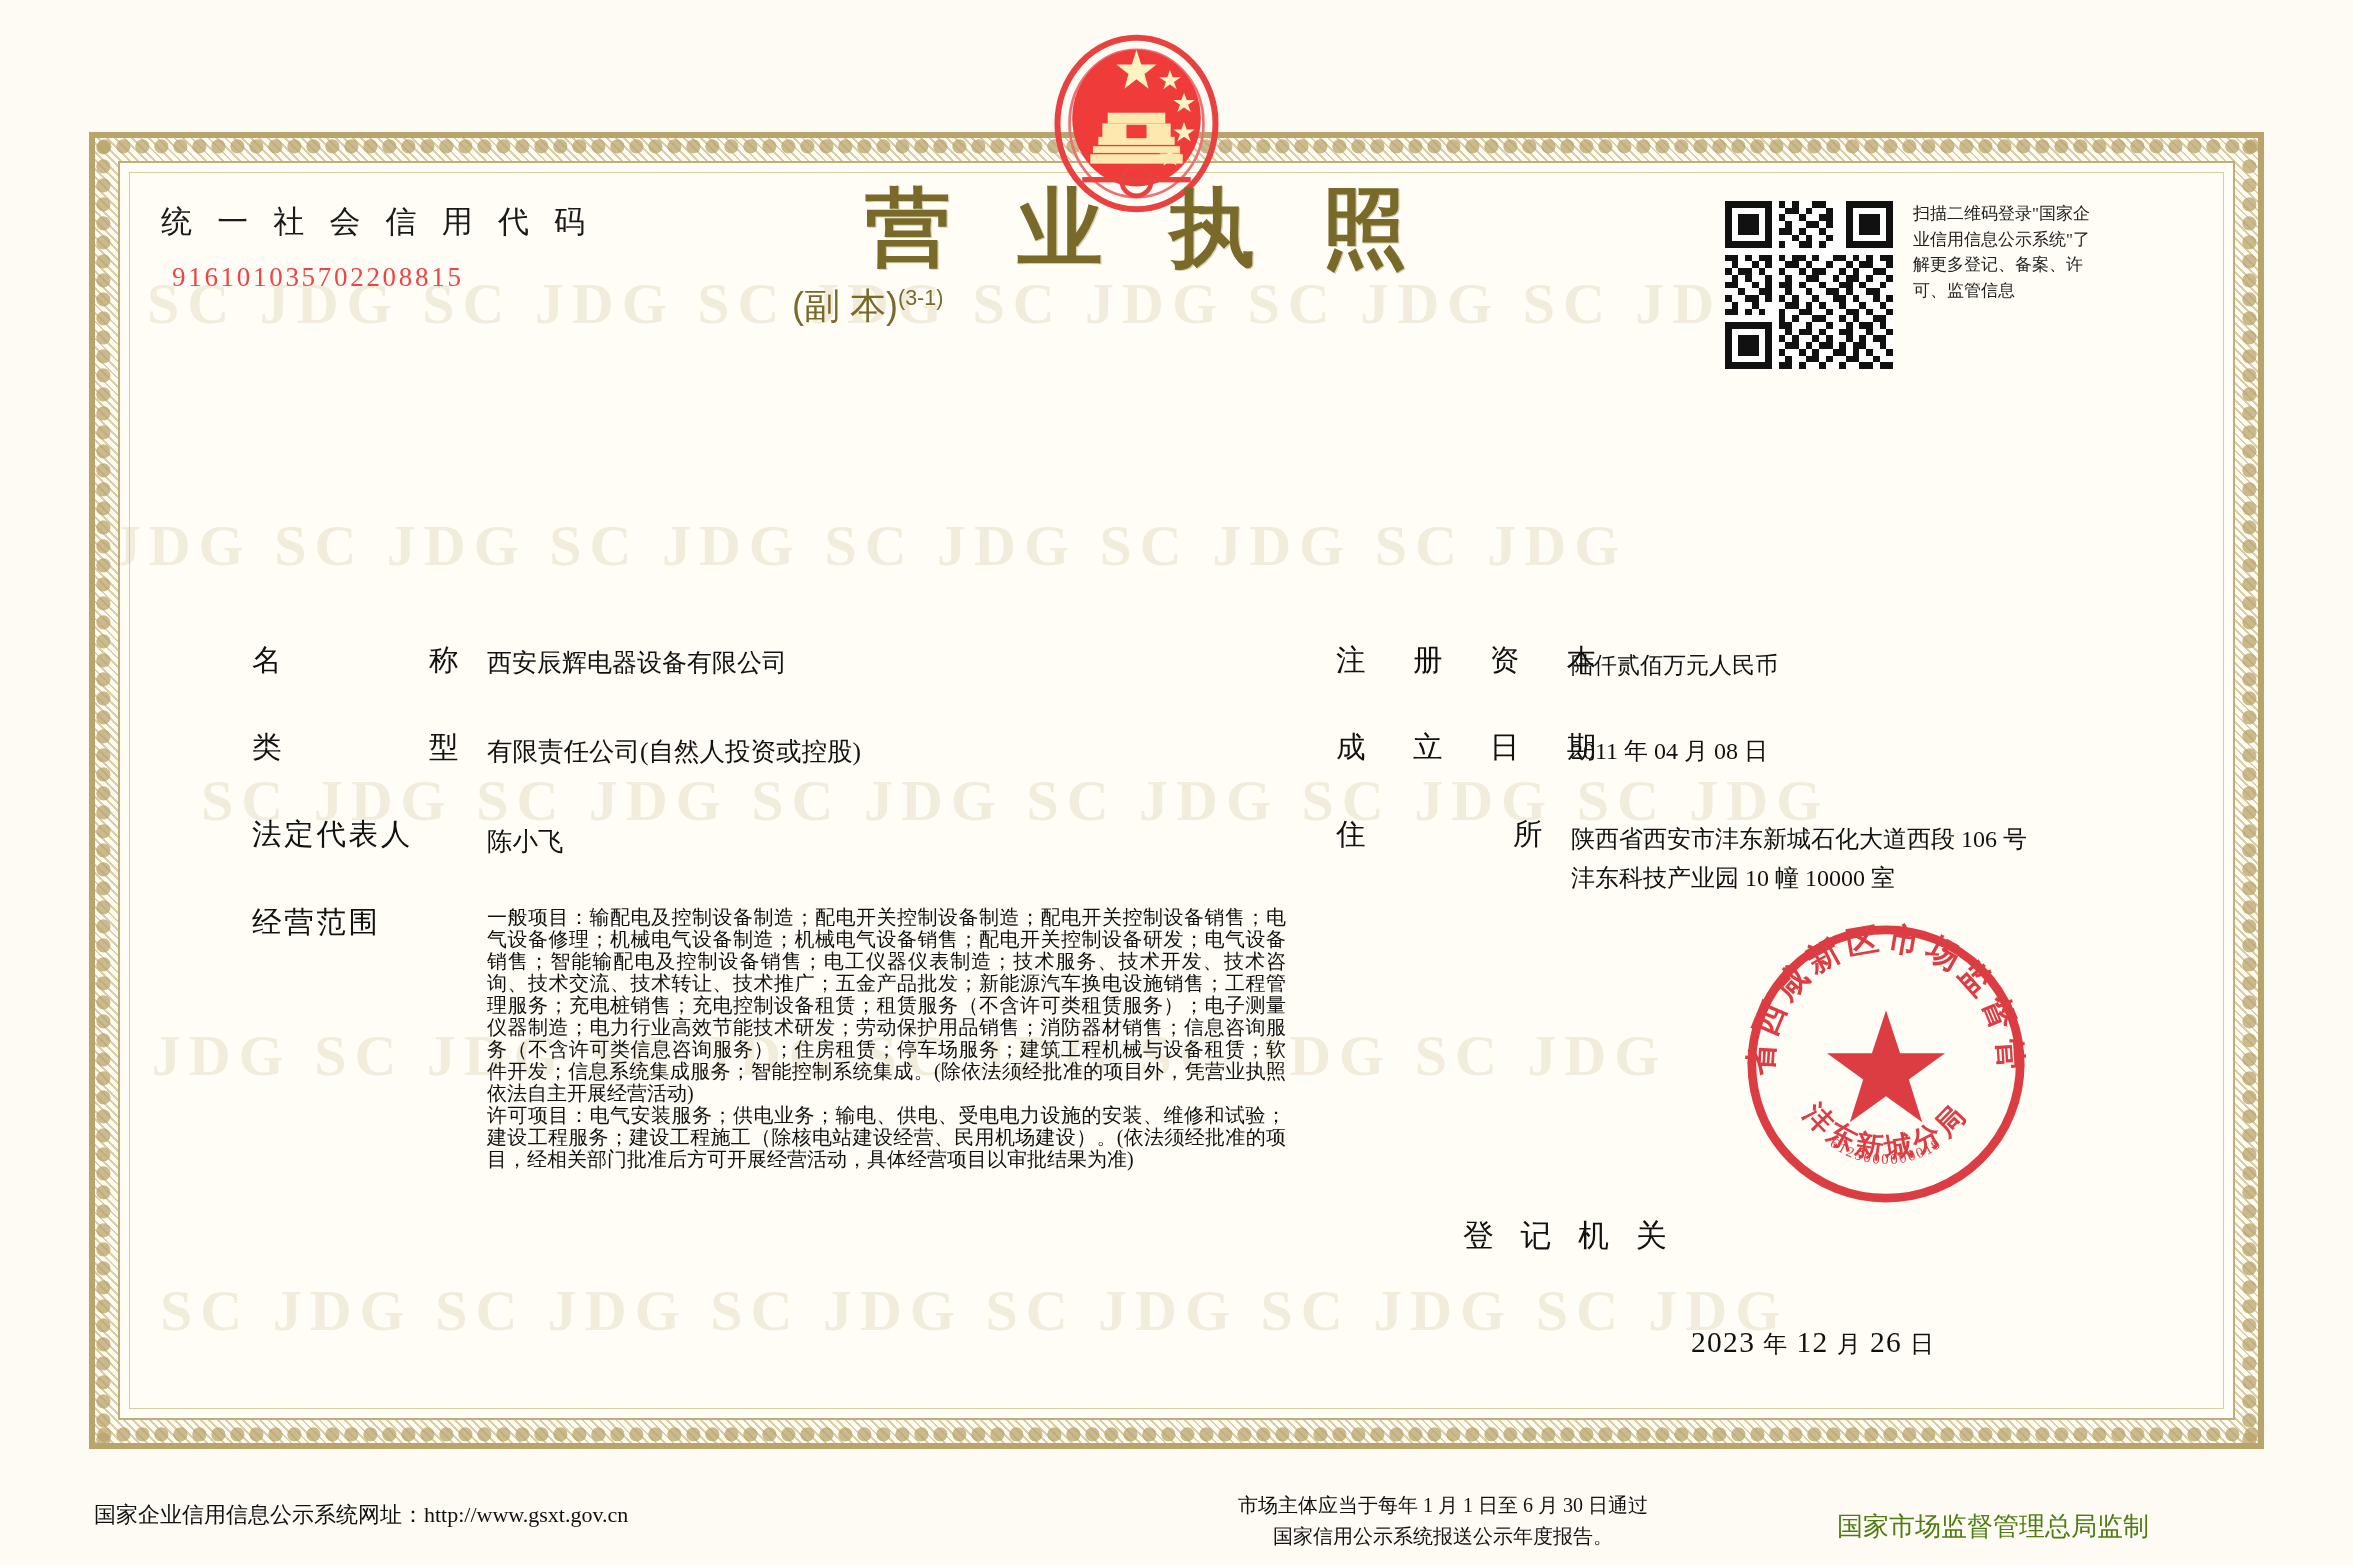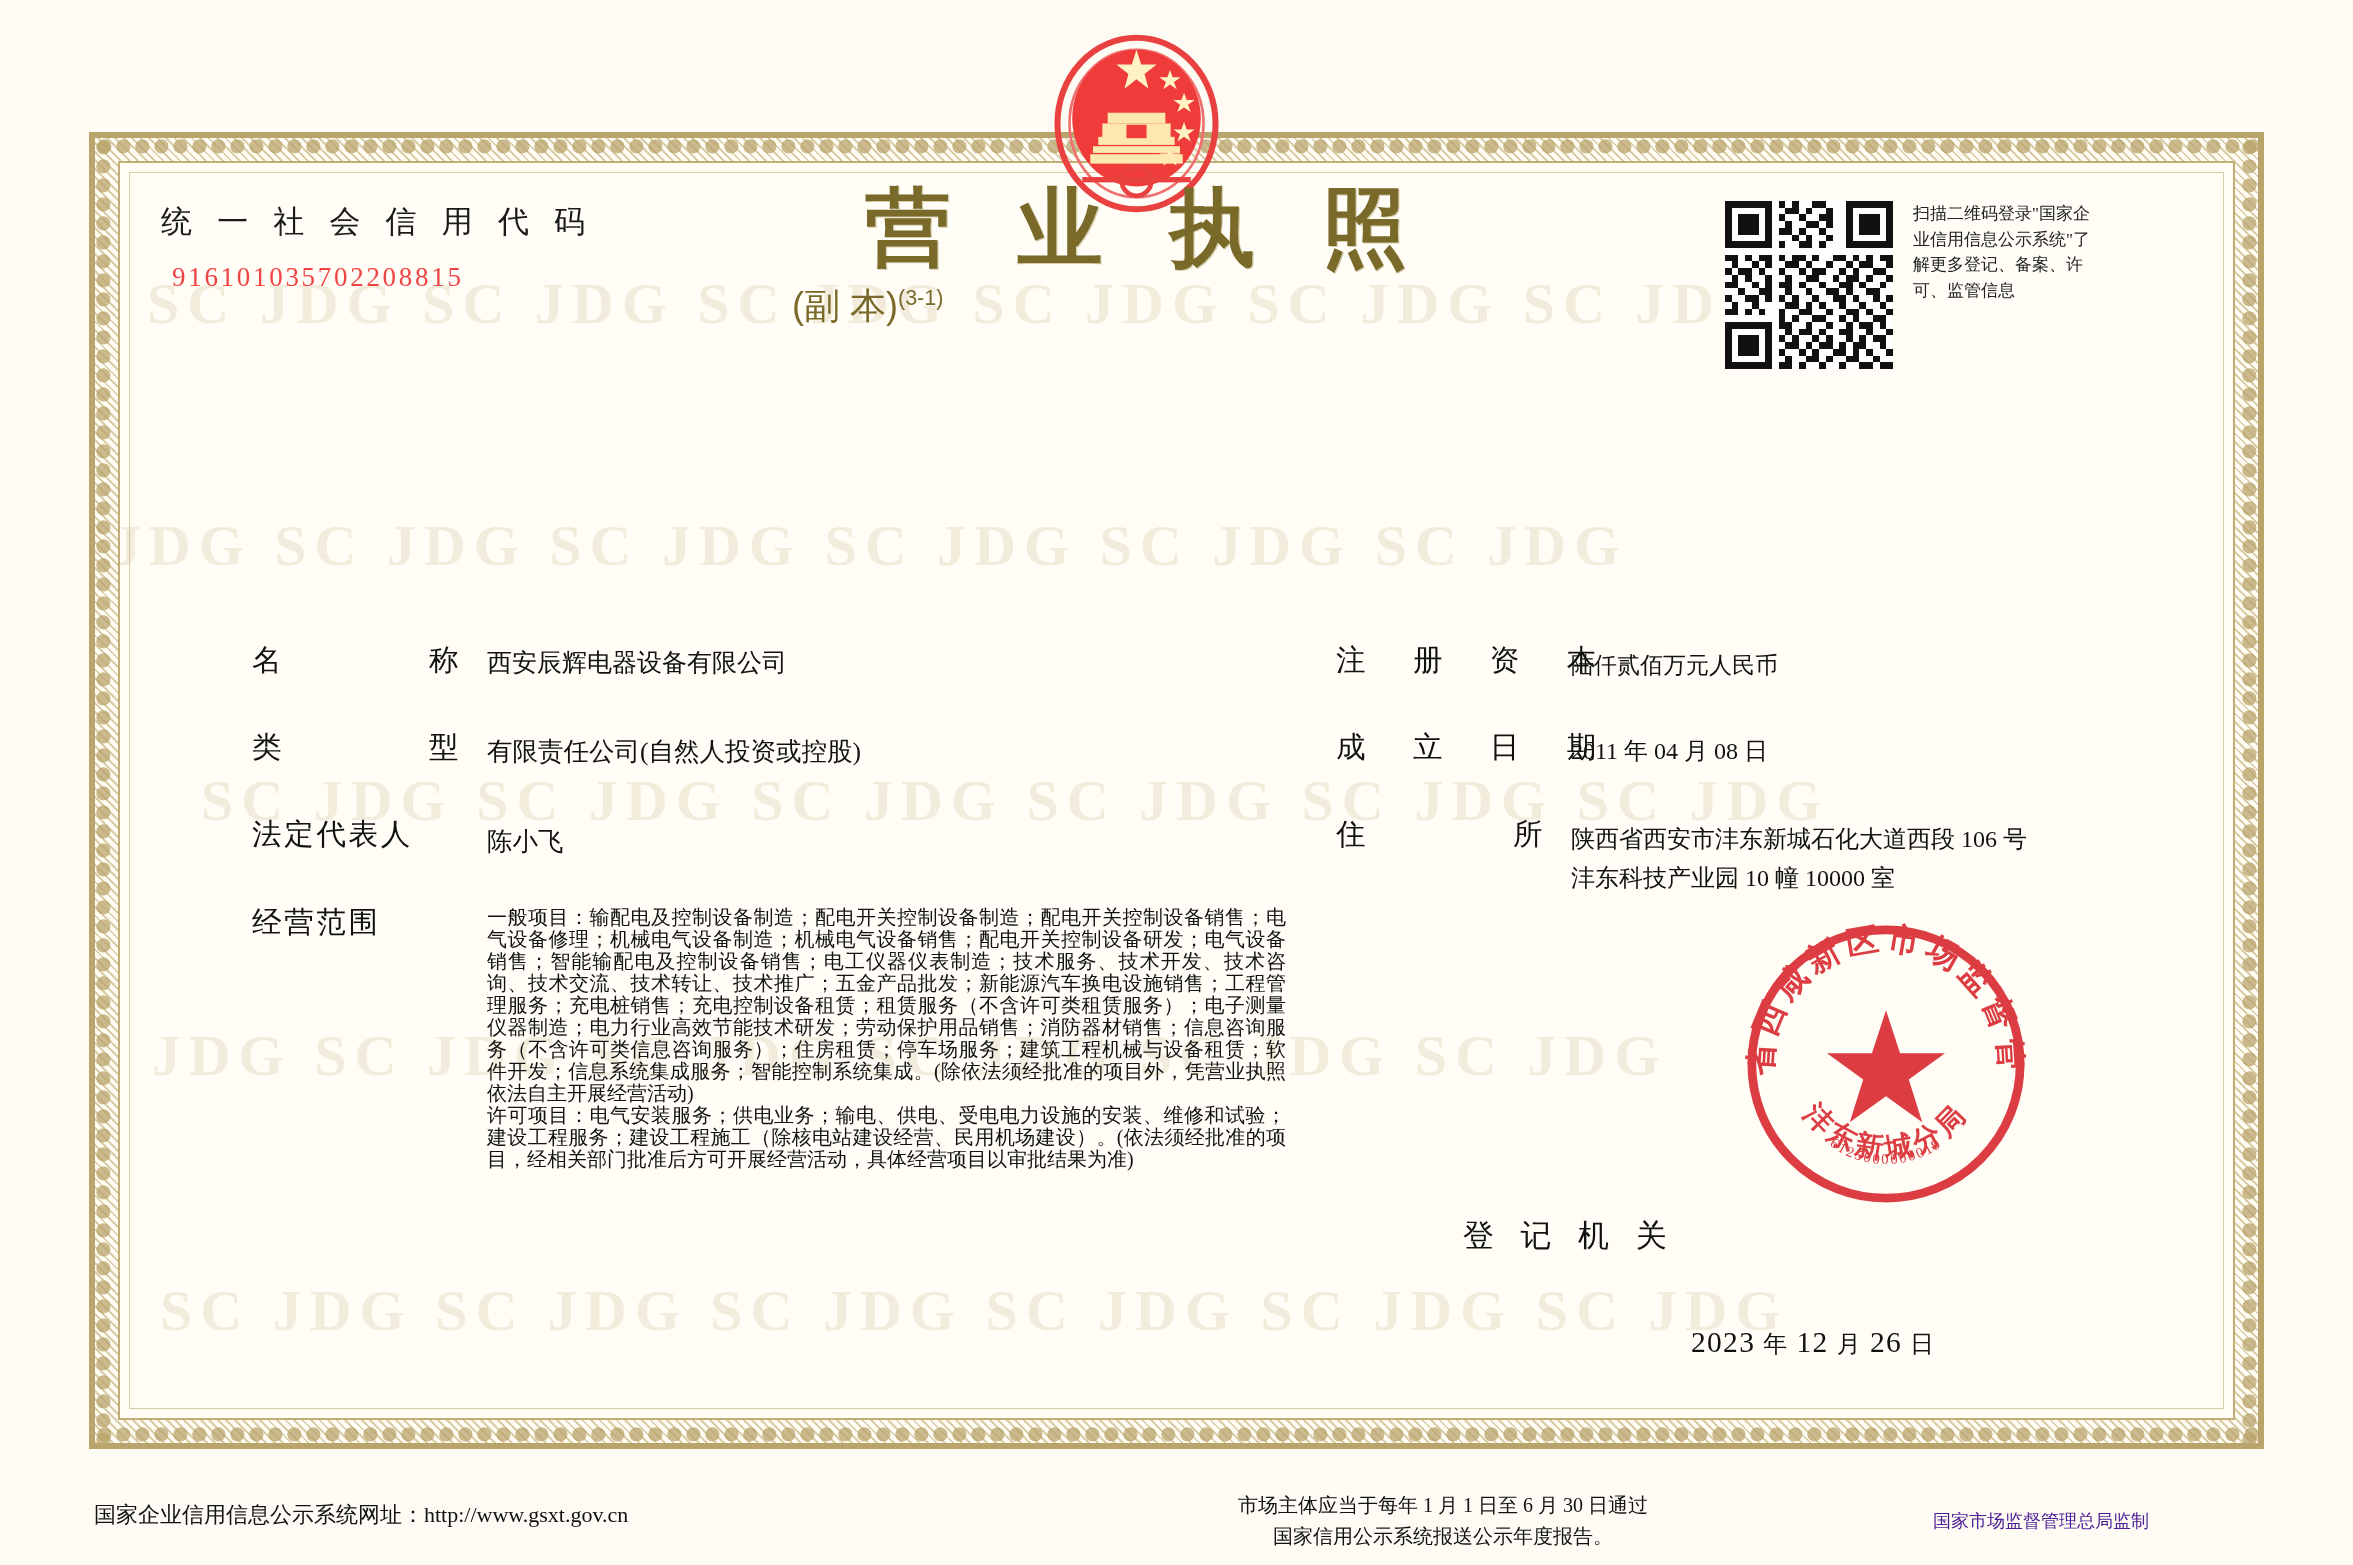--- a/index.html
+++ b/index.html
@@ -265,22 +265,22 @@
     width: 604px;
     text-align: center;
     font-size: 20px;
     line-height: 31px;
     color: #111;
     font-family: "Liberation Serif", serif;
   }
   .footer-right {
     position: absolute;
     right: 87px; top: 12px;
-    font-size: 18px;
-    color: #4c1d95;
+    font-size: 26px;
+    color: #4d7c0f;
     font-family: "Liberation Serif", serif;
   }
 </style>
 </head>
 <body>
 
 <div id="license">
 
   <div class="frame-outer">
     <div class="scallop top"></div>

